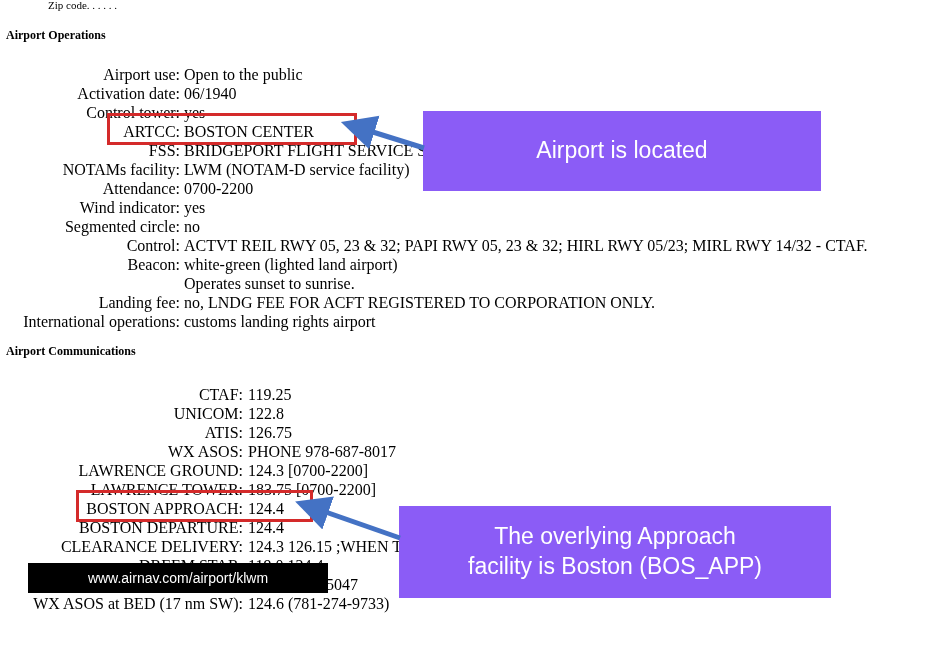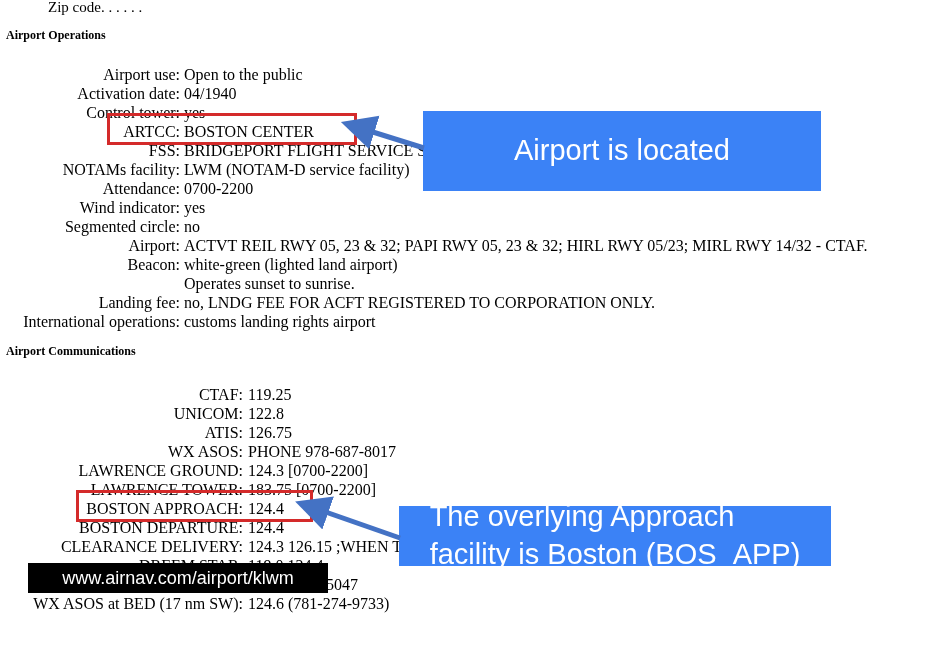--- a/index.html
+++ b/index.html
@@ -16,21 +16,21 @@
     height: 649px;
     overflow: hidden;
   }
   .section-heading {
     font-weight: bold;
     font-size: 12px;
     margin: 0;
   }
   .fragment {
     position: absolute;
-    font-size: 15px;
+    font-size: 11px;
     line-height: 1;
     white-space: nowrap;
   }
   .row {
     position: absolute;
     width: 100%;
     line-height: 1.1;
     white-space: nowrap;
     font-size: 16px;
   }
@@ -65,38 +65,38 @@
     text-align: left;
     white-space: nowrap;
   }
   .red-box {
     position: absolute;
     border: 3px solid #d42a2a;
     background: transparent;
   }
   .callout {
     position: absolute;
-    background: #3b82f6;
+    background: #8b5cf6;
     color: #fff;
     font-family: "Segoe UI", Arial, sans-serif;
-    font-size: 29px;
-    text-align: left;
+    font-size: 23px;
+    text-align: center;
     display: flex;
     align-items: center;
     justify-content: center;
     line-height: 1.3;
     padding: 6px 8px;
     box-sizing: border-box;
   }
   .black-banner {
     position: absolute;
     background: #000;
     color: #fff;
     font-family: "Segoe UI", Arial, sans-serif;
-    font-size: 18px;
+    font-size: 14px;
     display: flex;
     align-items: center;
     justify-content: center;
     padding: 0 20px;
     box-sizing: border-box;
   }
   .arrow-svg {
     position: absolute;
     overflow: visible;
   }
@@ -109,21 +109,21 @@
   <div class="fragment" style="left:48px; top:0px;">Zip code. . . . . .</div>
 
   <div class="section-heading" style="position:absolute; left:6px; top:28px;">Airport Operations</div>
 
   <div class="row" style="top:66px;">
     <span class="label">Airport use:</span>
     <span class="value">Open to the public</span>
   </div>
   <div class="row" style="top:85px;">
     <span class="label">Activation date:</span>
-    <span class="value">04/1940</span>
+    <span class="value">06/1940</span>
   </div>
   <div class="row" style="top:104px;">
     <span class="label">Control tower:</span>
     <span class="value">yes</span>
   </div>
   <div class="row" style="top:123px;">
     <span class="label">ARTCC:</span>
     <span class="value">BOSTON CENTER</span>
   </div>
   <div class="row" style="top:142px;">
@@ -140,21 +140,21 @@
   </div>
   <div class="row" style="top:199px;">
     <span class="label">Wind indicator:</span>
     <span class="value">yes</span>
   </div>
   <div class="row" style="top:218px;">
     <span class="label">Segmented circle:</span>
     <span class="value">no</span>
   </div>
   <div class="row" style="top:237px;">
-    <span class="label">Airport:</span>
+    <span class="label">Control:</span>
     <span class="value">ACTVT REIL RWY 05, 23 &amp; 32; PAPI RWY 05, 23 &amp; 32; HIRL RWY 05/23; MIRL RWY 14/32 - CTAF.</span>
   </div>
   <div class="row" style="top:256px;">
     <span class="label">Beacon:</span>
     <span class="value">white-green (lighted land airport)</span>
   </div>
   <div class="row" style="top:275px;">
     <span class="label"></span>
     <span class="value">Operates sunset to sunrise.</span>
   </div>
@@ -219,21 +219,21 @@
   </div>
 
   <div class="red-box" style="left:107px; top:113px; width:244px; height:26px;"></div>
   <div class="red-box" style="left:76px; top:490px; width:231px; height:26px;"></div>
 
   <div class="callout" style="left:423px; top:111px; width:398px; height:80px;">
     <div>
       <span>Airport is located</span><br>
     </div>
   </div>
-  <div class="callout" style="left:399px; top:506px; width:432px; height:60px;">
+  <div class="callout" style="left:399px; top:506px; width:432px; height:92px;">
     <div>
       <span>The overlying Approach</span><br>
       <span>facility is Boston (BOS_APP)</span>
     </div>
   </div>
 
   <svg class="arrow-svg" style="left:350px; top:116px; width:80px; height:40px;">
     <defs>
       <marker id="ah1" markerWidth="8" markerHeight="8" refX="3" refY="3.5" orient="auto">
         <polygon points="0 0, 7 3.5, 0 7" fill="#4472c4"></polygon>

